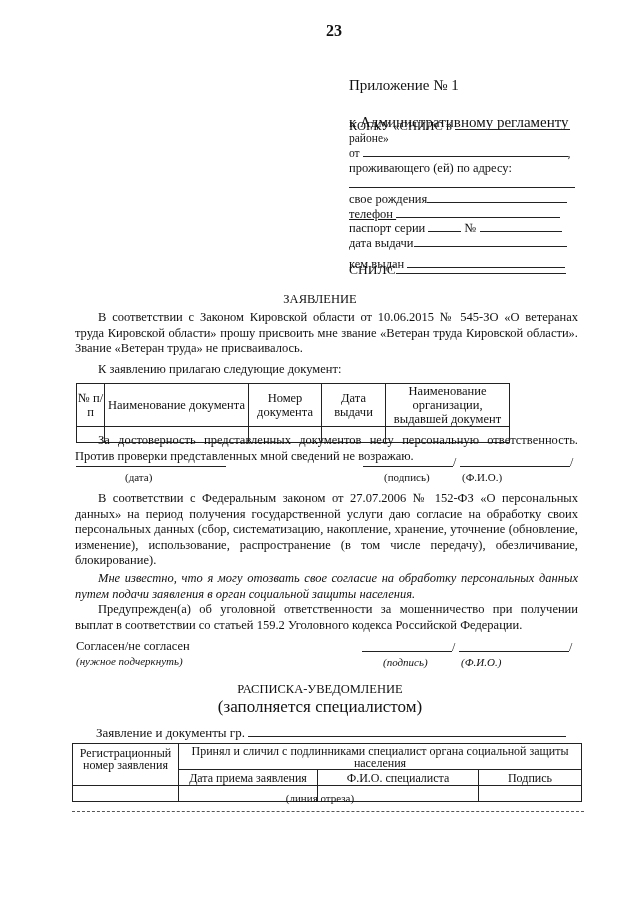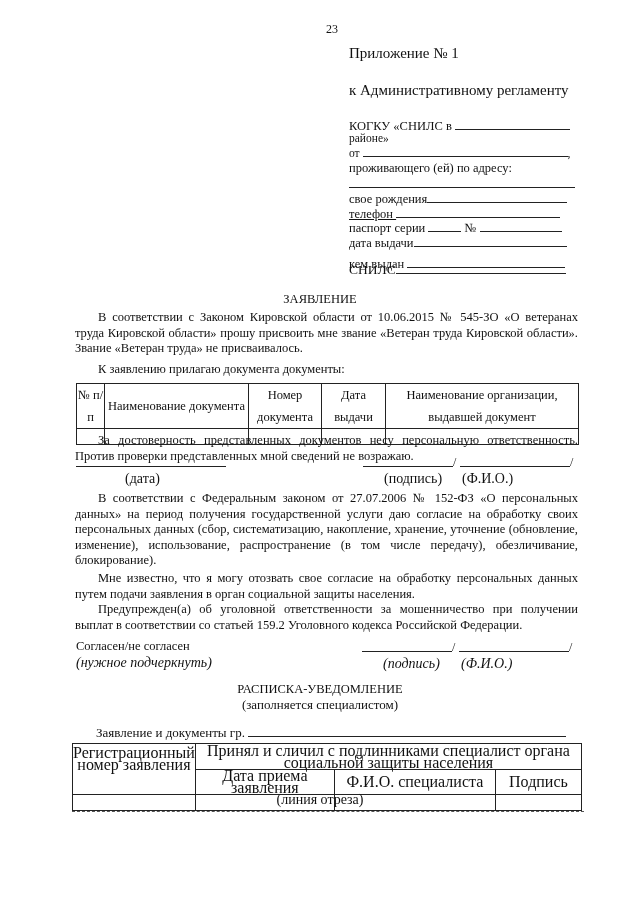--- a/index.html
+++ b/index.html
@@ -1,31 +1,31 @@
 <!DOCTYPE html>
 <html><head>
 <meta charset="utf-8">
 <style>
   html, body { margin:0; padding:0; background:#fff; }
   body { width:640px; height:905px; position:relative; overflow:hidden;
          font-family:"Liberation Serif","DejaVu Serif",serif; color:#111; }
   .abs { position:absolute; }
-  .pagenum { left:326px; top:22px; font-size:12px; }
+  .pagenum { left:326px; top:22px; font-size:16px;font-weight:bold; }
   .right-block { left:349px; font-size:12.5px; }
-  .big { font-size:15px; }
+  .big { font-size:15px;margin-top:32px; }
   .line { display:inline-block; border-bottom:1px solid #222; height:11px; vertical-align:baseline; }
   .fieldrow { position:absolute; left:349px; font-size:12.5px; white-space:nowrap; }
   .title { left:0; width:640px; text-align:center; font-size:12.5px; }
   .para { left:75px; width:503px; font-size:12.5px; line-height:15.5px; text-align:justify; }
   .indent { text-indent:23px; }
   table { border-collapse:collapse; position:absolute; }
   td { border:1px solid #222; text-align:center; vertical-align:middle; padding:0; }
-  .t1 { left:76px; top:383px; width:503px; font-size:12.5px; line-height:22px; }
-  .t2 { left:72px; top:743px; width:510px; font-size:16px; line-height:12px; }
-  .small { font-size:14px; }
+  .t1 { left:76px; top:383px; width:434px; font-size:12.5px; line-height:14px; }
+  .t2 { left:72px; top:743px; width:510px; font-size:12px; line-height:12px; }
+  .small { font-size:11px; }
   .ital { font-style:italic; }
   .cut { left:72px; top:811px; width:512px; border-top:1px dashed #555; }
 </style>
 </head>
 <body>
 
 <div class="abs pagenum">23</div>
 
 <div class="abs right-block big" style="top:45px;">Приложение № 1</div>
 <div class="abs right-block big" style="top:82px;">к Административному регламенту</div>
@@ -58,21 +58,21 @@
 <div class="fieldrow" style="top:256px;">
   <span>кем выдан</span> <span class="line" style="width:158px;"></span>
 </div>
 <div class="fieldrow" style="top:262px;font-size:13.5px;">
   <span>СНИЛС</span><span class="line" style="width:170px;"></span>
 </div>
 
 <div class="abs title" style="top:292px;">ЗАЯВЛЕНИЕ</div>
 
 <div class="abs para indent" style="top:310px;">В соответствии с Законом Кировской области от 10.06.2015 № 545-ЗО «О ветеранах труда Кировской области» прошу присвоить мне звание «Ветеран труда Кировской области». Звание «Ветеран труда» не присваивалось.</div>
-<div class="abs para indent" style="top:362px;">К заявлению прилагаю документа документы:</div>
+<div class="abs para indent" style="top:362px;">К заявлению прилагаю следующие документ:</div>
 
 <table class="t1">
   <tbody>
       <tr style="height:31px;">
     <td style="width:27px;">№ п/п</td>
     <td style="width:143px;">Наименование документа</td>
     <td style="width:72px;">Номер документа</td>
     <td style="width:63px;">Дата выдачи</td>
     <td>Наименование организации, выдавшей документ</td>
   </tr>
@@ -91,34 +91,34 @@
 <div class="abs" style="left:76px;top:466px;width:150px;border-bottom:1px solid #222;"></div>
 <div class="abs small" style="left:125px;top:471px;">(дата)</div>
 <div class="abs" style="left:363px;top:466px;width:90px;border-bottom:1px solid #222;"></div>
 <div class="abs" style="left:453px;top:455px;font-size:12px;">/</div>
 <div class="abs" style="left:460px;top:466px;width:110px;border-bottom:1px solid #222;"></div>
 <div class="abs" style="left:570px;top:455px;font-size:12px;">/</div>
 <div class="abs small" style="left:384px;top:471px;">(подпись)</div>
 <div class="abs small" style="left:462px;top:471px;">(Ф.И.О.)</div>
 
 <div class="abs para indent" style="top:491px;">В соответствии с Федеральным законом от 27.07.2006 № 152-ФЗ «О персональных данных» на период получения государственной услуги даю согласие на обработку своих персональных данных (сбор, систематизацию, накопление, хранение, уточнение (обновление, изменение), использование, распространение (в том числе передачу), обезличивание, блокирование).</div>
-<div class="abs para indent" style="top:571px;">Мне известно, что я могу отозвать свое согласие на обработку персональных данных путем подачи заявления в орган социальной защиты населения.</div>
+<div class="abs para indent" style="top:571px;font-style:italic;">Мне известно, что я могу отозвать свое согласие на обработку персональных данных путем подачи заявления в орган социальной защиты населения.</div>
 <div class="abs para indent" style="top:602px;">Предупрежден(а) об уголовной ответственности за мошенничество при получении выплат в соответствии со статьей 159.2 Уголовного кодекса Российской Федерации.</div>
 
 <div class="abs" style="left:76px;top:639px;font-size:12.5px;">Согласен/не согласен</div>
 <div class="abs small ital" style="left:76px;top:655px;">(нужное подчеркнуть)</div>
 <div class="abs" style="left:362px;top:651px;width:90px;border-bottom:1px solid #222;"></div>
 <div class="abs" style="left:452px;top:640px;font-size:12px;">/</div>
 <div class="abs" style="left:459px;top:651px;width:110px;border-bottom:1px solid #222;"></div>
 <div class="abs" style="left:569px;top:640px;font-size:12px;">/</div>
 <div class="abs small ital" style="left:383px;top:656px;">(подпись)</div>
 <div class="abs small ital" style="left:461px;top:656px;">(Ф.И.О.)</div>
 
 <div class="abs title" style="top:682px;">РАСПИСКА-УВЕДОМЛЕНИЕ</div>
-<div class="abs title" style="top:697px;font-size:13px;">(заполняется специалистом)</div>
+<div class="abs title" style="top:697px;font-size:17px;">(заполняется специалистом)</div>
 
 <div class="abs" style="left:96px;top:725px;font-size:13px;white-space:nowrap;">
   <span>Заявление и документы гр.</span>
   <span class="line" style="width:318px;"></span>
 </div>
 
 <table class="t2">
   <tbody>
       <tr style="height:26px;">
     <td rowspan="2" style="width:105px;vertical-align:top;padding-top:3px;">Регистрационный номер заявления</td>

